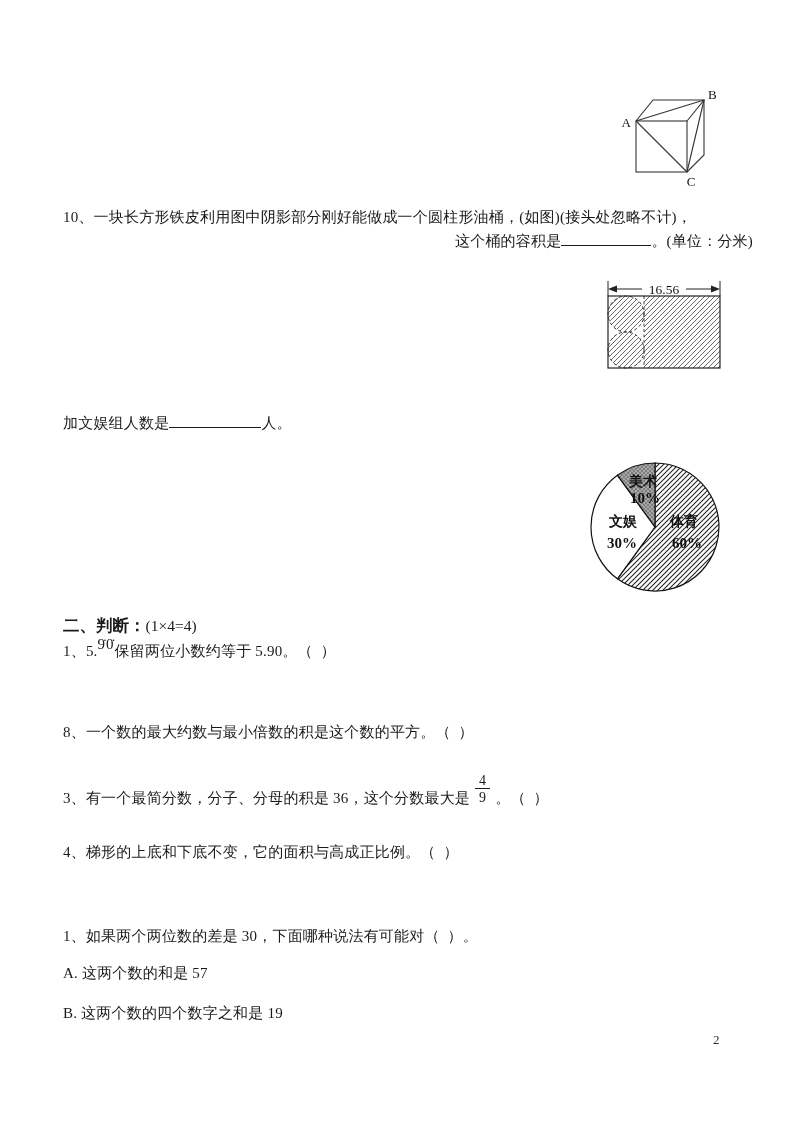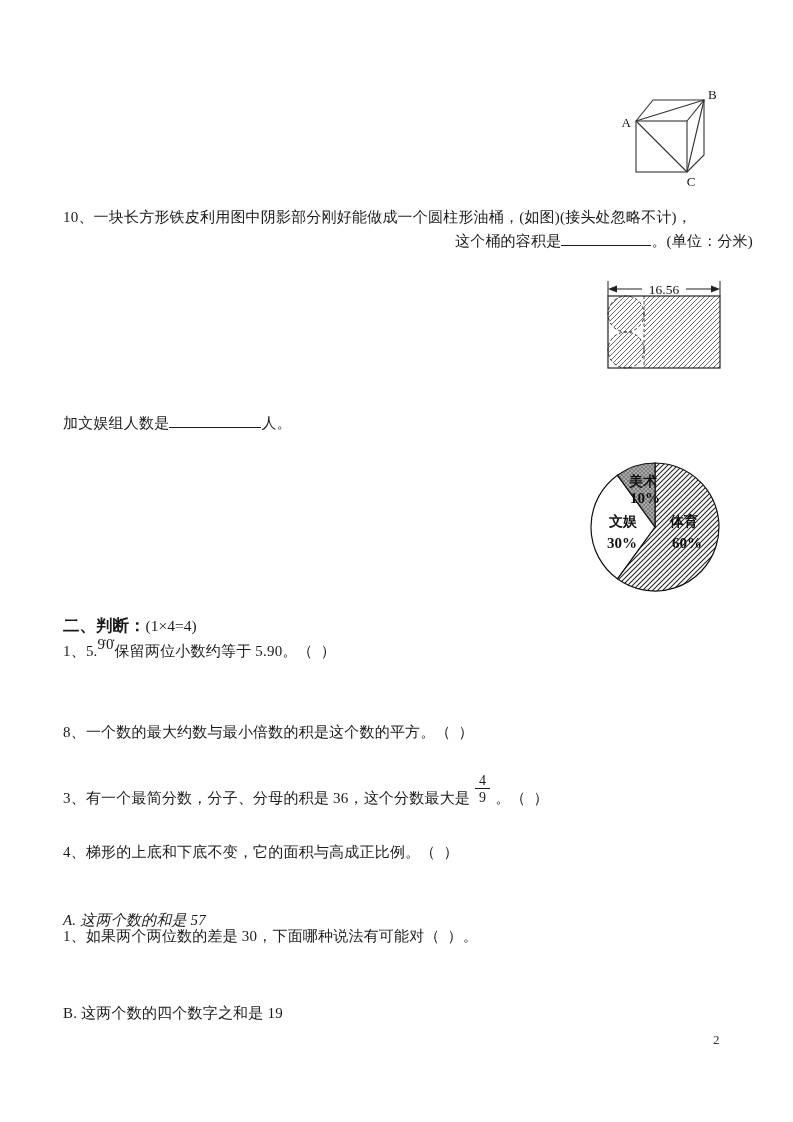--- a/index.html
+++ b/index.html
@@ -144,18 +144,18 @@
   <div class="text-line" style="top:631px; width:690px;margin-top:8px;"><span>1、5.</span><span class="rep-decimal">9̇0̇</span><span>保留两位小数约等于 5.90。（  ）</span></div>
 
   <div class="text-line" style="top:720px; width:690px;">8、一个数的最大约数与最小倍数的积是这个数的平方。（  ）</div>
 
   <div class="text-line frac-line" style="top:766px; width:690px; height:44px;"><span>3、有一个最简分数，分子、分母的积是 36，这个分数最大是</span><span class="frac"><span class="num">4</span><br><span class="den">9</span></span><span>。（  ）</span></div>
 
   <div class="text-line" style="top:840px; width:690px;">4、梯形的上底和下底不变，它的面积与高成正比例。（  ）</div>
 
 
   <div class="text-line" style="top:924px; width:690px;">1、如果两个两位数的差是 30，下面哪种说法有可能对（  ）。</div>
-  <div class="text-line" style="top:908px; width:690px;font-style:italic;">A. 这两个数的和是 57</div>
+  <div class="text-line" style="top:961px; width:690px;">A. 这两个数的和是 57</div>
   <div class="text-line" style="top:1001px; width:690px;">B. 这两个数的四个数字之和是 19</div>
 
   <div class="page-number">2</div>
 
 </div>
 
 </body></html>

